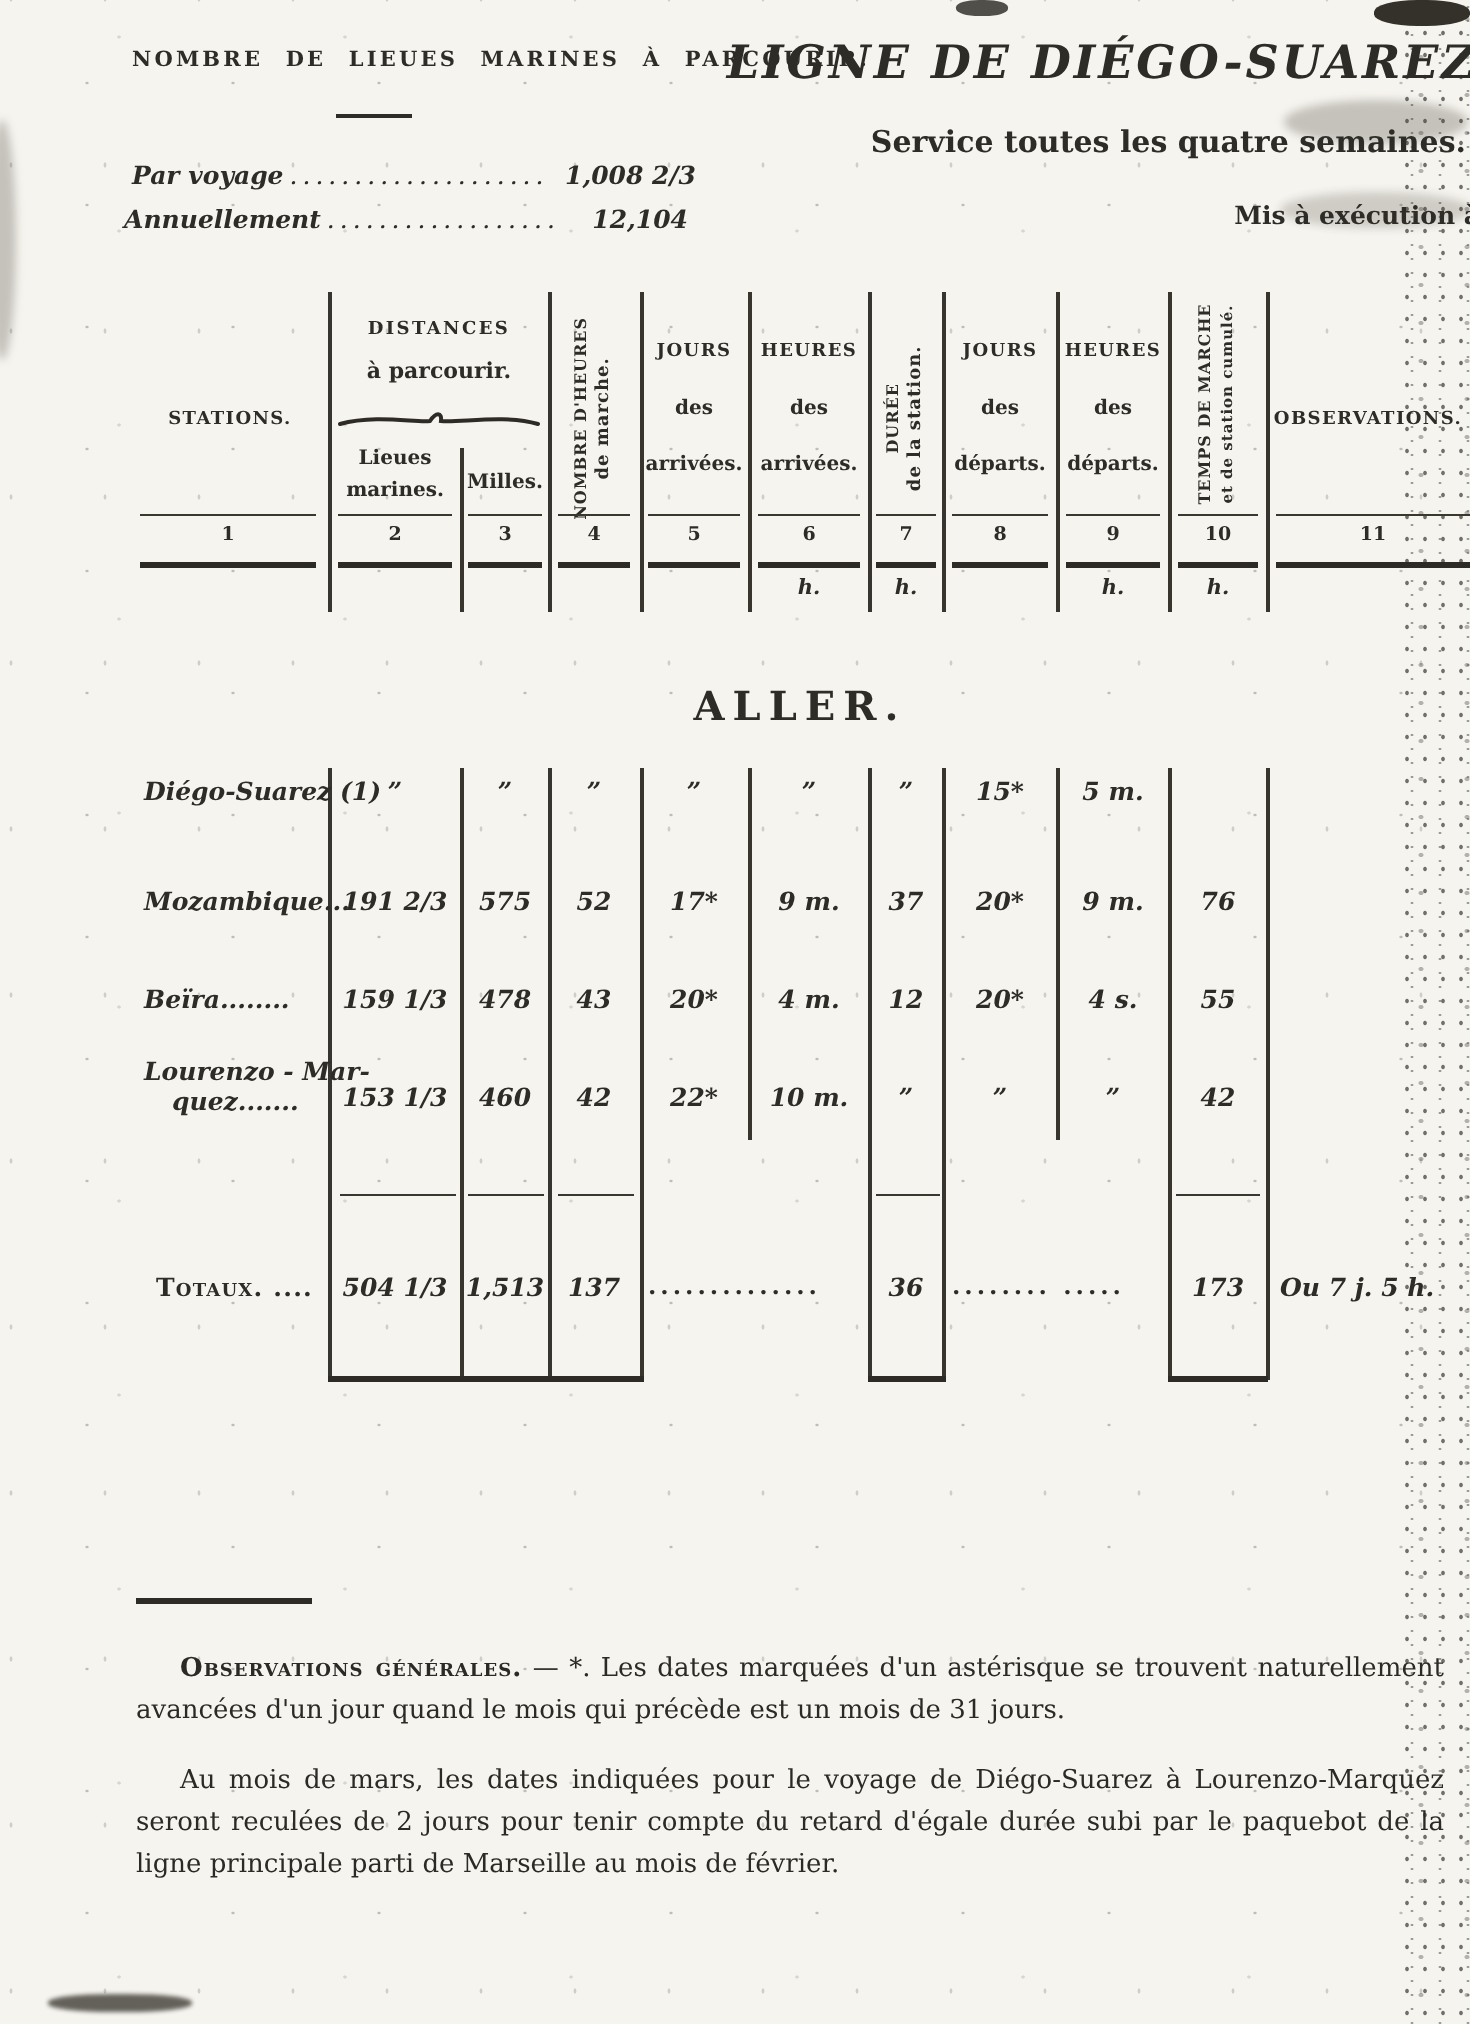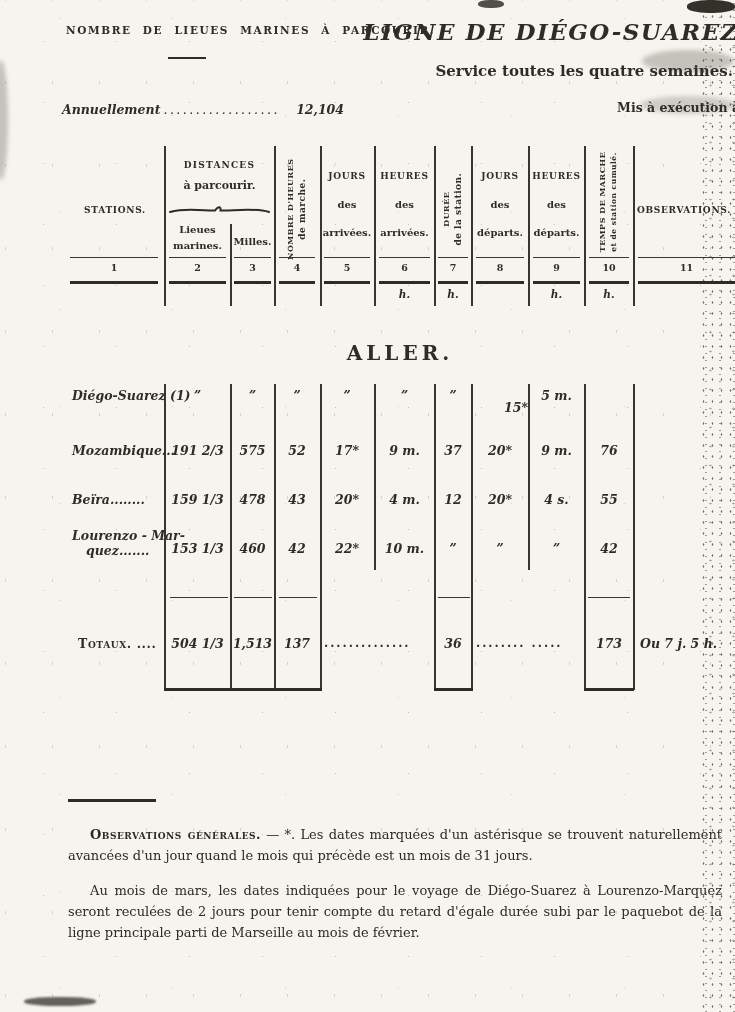--- a/index.html
+++ b/index.html
@@ -119,20 +119,25 @@
   <div class="noise-right"></div>
   <div class="blob" style="right:0;top:0;width:48px;height:13px;"></div>
   <div class="blob" style="left:478px;top:0;width:26px;height:8px;opacity:.85;"></div>
   <div class="smudge" style="left:642px;top:50px;width:92px;height:22px;"></div>
   <div class="smudge" style="left:640px;top:96px;width:96px;height:18px;opacity:.8;"></div>
   <div class="blob" style="left:24px;top:997px;width:72px;height:9px;opacity:.75;filter:blur(1px);"></div>
   <div class="smudge" style="left:-6px;top:60px;width:14px;height:120px;"></div>
 
   <div class="abs hl-title">NOMBRE DE LIEUES MARINES À PARCOURIR.</div>
   <div class="abs hl-rule"></div>
+  <div class="abs hl-row hl-row1">
+    <span>Par voyage</span>
+    <span class="dots">....................</span>
+    <span>1,008 2/3</span>
+  </div>
   <div class="abs hl-row hl-row2">
     <span>Annuellement</span>
     <span class="dots">..................</span>
     <span>12,104</span>
   </div>
 
   <div class="abs hr-title">LIGNE DE DIÉGO-SUAREZ</div>
   <div class="abs hr-sub">Service toutes les quatre semaines.</div>
   <div class="abs hr-note">Mis à exécution à</div>
 
@@ -246,21 +251,21 @@
   <div class="vline dv x633 h-full"></div>
 
   <div>
     <div class="st" style="top:388px;">Diégo-Suarez (1)</div>
     <div class="cell cc2" style="top:388px;">”</div>
     <div class="cell cc3" style="top:388px;">”</div>
     <div class="cell cc4" style="top:388px;">”</div>
     <div class="cell cc5" style="top:388px;">”</div>
     <div class="cell cc6" style="top:388px;">”</div>
     <div class="cell cc7" style="top:388px;">”</div>
-    <div class="cell cc8" style="top:400px;text-align:right;">15*</div>
+    <div class="cell cc8" style="top:388px;">15*</div>
     <div class="cell cc9" style="top:388px;">5 m.</div>
     <div class="cell cc10" style="top:388px;"></div>
   </div>
 
   <div>
     <div class="st" style="top:443px;">Mozambique...</div>
     <div class="cell cc2" style="top:443px;">191 2/3</div>
     <div class="cell cc3" style="top:443px;">575</div>
     <div class="cell cc4" style="top:443px;">52</div>
     <div class="cell cc5" style="top:443px;">17*</div>

